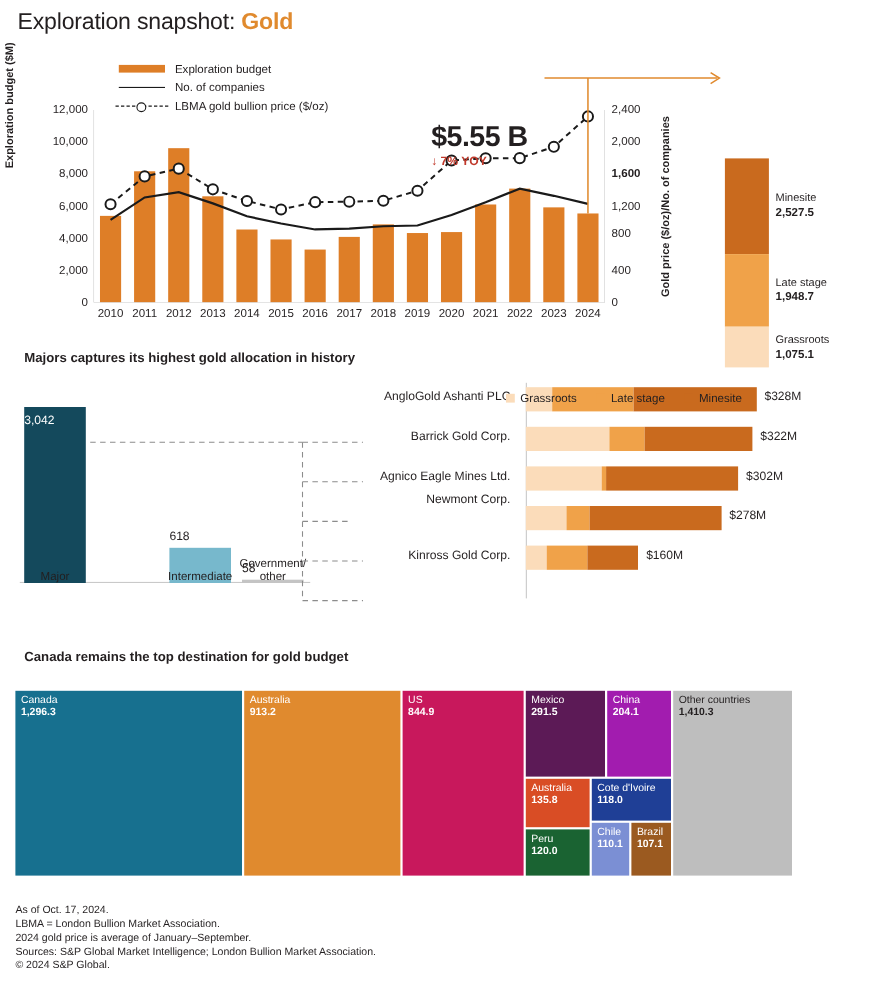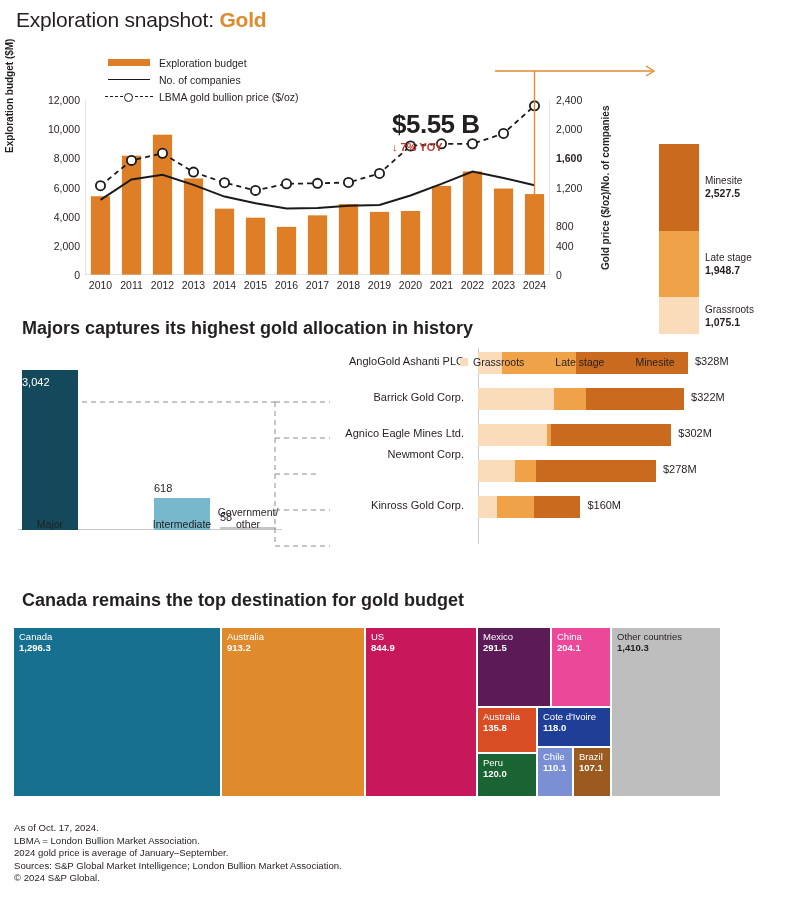--- a/index.html
+++ b/index.html
@@ -60,21 +60,21 @@
 
   
   #stack-total { position:absolute; left:659px; top:99px; width:40px; height:190px; }
   #stack-total div { width:100%; }
   .stack-labels { position:absolute; left:705px; top:99px; width:95px; height:190px; }
   .stack-labels .sl { position:absolute; left:0; font-size:10px; line-height:13px; }
   .stack-labels .sl b { display:block; font-size:10.5px; }
 
   
   #section-majors { position:absolute; left:0; top:318px; width:800px; height:260px; }
-  .sec-title { position:absolute; left:22px; top:0; font-size:18px; font-weight:700; }
+  .sec-title { position:absolute; left:22px; top:0; font-size:12px; font-weight:700; }
 
   #col-bars { position:absolute; left:18px; top:52px; width:280px; height:186px; }
   .colbar-wrap { position:absolute; bottom:26px; width:56px; }
   .colbar { width:100%; position:relative; }
   .colbar .val { position:absolute; left:0; right:0; top:6px; font-size:11px; color:#ffffff; }
   .colbar .val.dark { color:#231f20; }
   .colbar-cat { position:absolute; left:-10px; width:76px; bottom:0px; text-align:center; font-size:10.5px; line-height:12px; }
   .colbar-axis { position:absolute; left:0; bottom:26px; width:264px; height:1px; background:#c9c9c9; }
 
   .legend-h { position:absolute; left:460px; top:356px; display:flex; gap:18px; align-items:center; }
@@ -143,21 +143,21 @@
       <div class="tick l" style="top: 87.5px; width: 46px;">6,000</div>
       <div class="tick l" style="top: 116.667px; width: 46px;">4,000</div>
       <div class="tick l" style="top: 145.833px; width: 46px;">2,000</div>
       <div class="tick l" style="top: 175px; width: 46px;">0</div>
     </div>
   <div class="axis-y-right" id="axis-right">
       <div class="tick r" style="top: 0px;">2,400</div>
       <div class="tick r" style="top: 29.1667px;">2,000</div>
       <div class="tick r" style="top: 58.3333px; font-weight: bold;">1,600</div>
       <div class="tick r" style="top: 87.5px;">1,200</div>
-      <div class="tick r" style="top: 126px;">800</div>
+      <div class="tick r" style="top: 112px;">800</div>
       <div class="tick r" style="top: 145.833px;">400</div>
       <div class="tick r" style="top: 175px;">0</div>
     </div>
 
   <div class="plot" id="combo-plot"><svg width="465" height="175" viewBox="0 0 465 175">
         <rect x="5.890000000000001" y="96.25" width="19.22" height="78.75" fill="#DE7E27"></rect>
         <rect x="36.89" y="55.70833333333334" width="19.22" height="119.29166666666666" fill="#DE7E27"></rect>
         <rect x="67.89" y="34.70833333333334" width="19.22" height="140.29166666666666" fill="#DE7E27"></rect>
         <rect x="98.89" y="78.45833333333334" width="19.22" height="96.54166666666666" fill="#DE7E27"></rect>
         <rect x="129.89" y="108.64583333333334" width="19.22" height="66.35416666666666" fill="#DE7E27"></rect>
@@ -343,21 +343,21 @@
         <div class="vl">913.2</div>
       </div>
       <div class="cell" style="left: 352px; top: 0px; width: 110px; height: 168px; background: rgb(200, 24, 92);">
         <div class="nm">US</div>
         <div class="vl">844.9</div>
       </div>
       <div class="cell" style="left: 464px; top: 0px; width: 72px; height: 78px; background: rgb(92, 26, 86);">
         <div class="nm">Mexico</div>
         <div class="vl">291.5</div>
       </div>
-      <div class="cell" style="left: 538px; top: 0px; width: 58px; height: 78px; background: #ec4899;">
+      <div class="cell" style="left: 538px; top: 0px; width: 58px; height: 78px; background: #a21caf;">
         <div class="nm">China</div>
         <div class="vl">204.1</div>
       </div>
       <div class="cell" style="left: 464px; top: 80px; width: 58px; height: 44px; background: rgb(217, 77, 37);">
         <div class="nm">Australia</div>
         <div class="vl">135.8</div>
       </div>
       <div class="cell" style="left: 524px; top: 80px; width: 72px; height: 38px; background: rgb(31, 63, 150);">
         <div class="nm">Cote d'Ivoire</div>
         <div class="vl">118.0</div>

